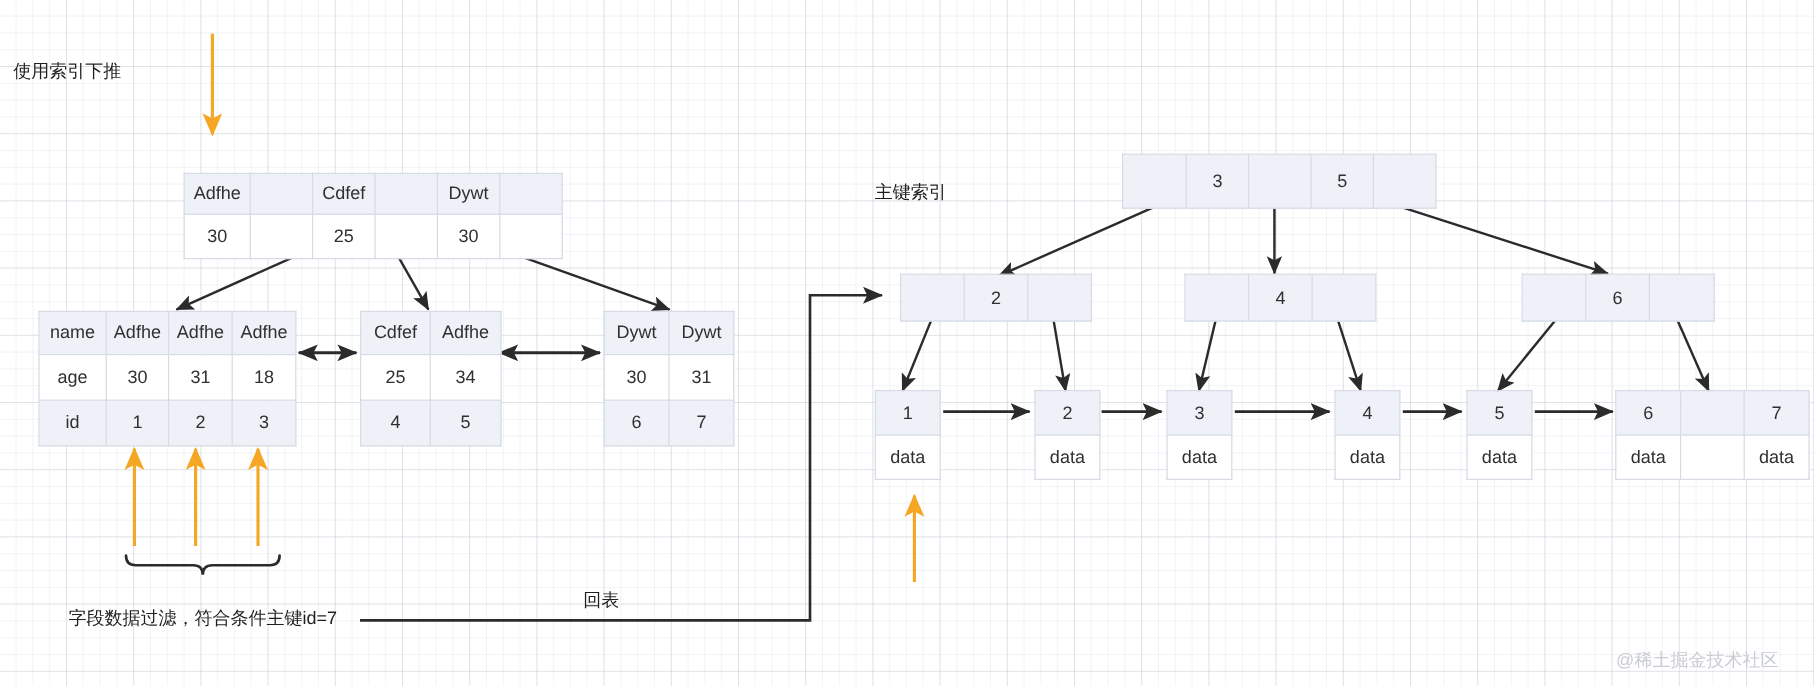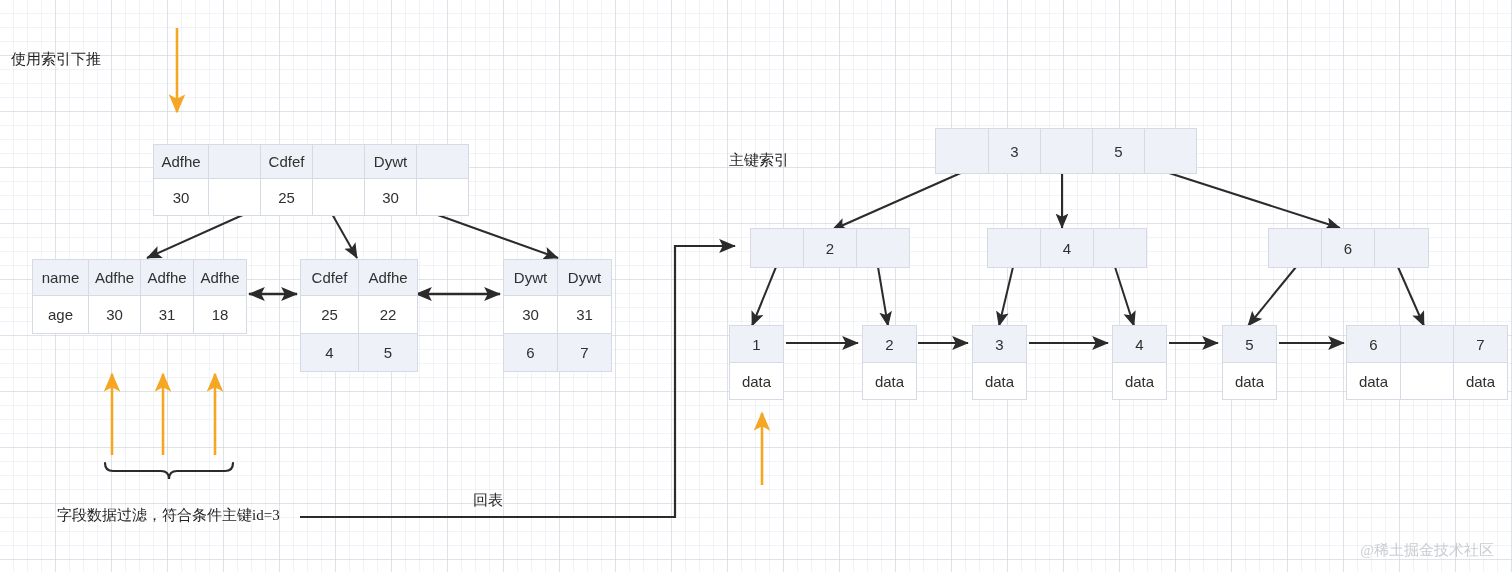--- a/index.html
+++ b/index.html
@@ -23,23 +23,23 @@
   #svg{position:absolute;left:0;top:0;width:1512px;height:572px;pointer-events:none;}
   .node{position:absolute;border-collapse:collapse;}
   .node td{
     border:1px solid #d5dae4;
     text-align:center;vertical-align:middle;
     font-size:15px;color:#303030;background:#ffffff;
     padding:0;
   }
   .node td.hd{background:#eef1f7;}
   .lbl{position:absolute;font-size:15px;color:#1f1f1f;white-space:nowrap;}
-  .cjk{font-family:Liberation Serif, serif;}
+  .cjk{font-family:Liberation Sans, sans-serif;}
   #watermark{
-    position:absolute;right:18px;bottom:12px;font-size:15px;color:#c9ccd2;
+    position:absolute;right:30px;bottom:12px;font-size:15px;color:#c9ccd2;
     white-space:nowrap;
   }
 </style>
 </head>
 <body>
 
 <div id="grid"></div>
 
 <svg id="svg" viewBox="0 0 1512 572">
   <defs>
@@ -109,22 +109,22 @@
     <line x1="786" y1="343" x2="858" y2="343" stroke="#2b2b2b" stroke-width="2.2" marker-end="url(#ah)"></line>
     <line x1="918" y1="343" x2="968" y2="343" stroke="#2b2b2b" stroke-width="2.2" marker-end="url(#ah)"></line>
     <line x1="1029" y1="343" x2="1108" y2="343" stroke="#2b2b2b" stroke-width="2.2" marker-end="url(#ah)"></line>
     <line x1="1169" y1="343" x2="1218" y2="343" stroke="#2b2b2b" stroke-width="2.2" marker-end="url(#ah)"></line>
     <line x1="1279" y1="343" x2="1344" y2="343" stroke="#2b2b2b" stroke-width="2.2" marker-end="url(#ah)"></line>
   </g>
 </svg>
 
 <div class="lbl cjk" style="left:11px;top:50px;">使用索引下推</div>
 <div class="lbl cjk" style="left:729px;top:151px;">主键索引</div>
-<div class="lbl cjk" style="left:57px;top:506px;">字段数据过滤，符合条件主键id=3</div>
-<div class="lbl cjk" style="left:473px;top:491px;">回表</div>
+<div class="lbl cjk" style="left:57px;top:506px;">字段数据过滤，符合条件主键id=7</div>
+<div class="lbl cjk" style="left:486px;top:491px;">回表</div>
 <div id="watermark" class="cjk">@稀土掘金技术社区</div>
 
 <table class="node" style="left:153px;top:144px;">
   <tbody>
       <tr>
     <td class="hd" style="width:54px;height:33px;">Adfhe</td>
     <td class="hd" style="width:51px;height:33px;"></td>
     <td class="hd" style="width:51px;height:33px;">Cdfef</td>
     <td class="hd" style="width:51px;height:33px;"></td>
     <td class="hd" style="width:51px;height:33px;">Dywt</td>
@@ -148,32 +148,38 @@
     <td class="hd" style="width:51px;height:35px;">Adfhe</td>
     <td class="hd" style="width:52px;height:35px;">Adfhe</td>
     <td class="hd" style="width:52px;height:35px;">Adfhe</td>
   </tr>
   <tr>
     <td style="height:37px;margin-top:16px;">age</td>
     <td style="height:37px;">30</td>
     <td style="height:37px;">31</td>
     <td style="height:37px;">18</td>
   </tr>
+  <tr>
+    <td class="hd" style="height:37px;">id</td>
+    <td class="hd" style="height:37px;">1</td>
+    <td class="hd" style="height:37px;">2</td>
+    <td class="hd" style="height:37px;">3</td>
+  </tr>
 </tbody>
   </table>
 
 <table class="node" style="left:300px;top:259px;">
   <tbody>
       <tr>
     <td class="hd" style="width:57px;height:35px;">Cdfef</td>
     <td class="hd" style="width:58px;height:35px;">Adfhe</td>
   </tr>
   <tr>
     <td style="height:37px;">25</td>
-    <td style="height:37px;">22</td>
+    <td style="height:37px;">34</td>
   </tr>
   <tr>
     <td class="hd" style="height:37px;">4</td>
     <td class="hd" style="height:37px;">5</td>
   </tr>
 </tbody>
   </table>
 
 <table class="node" style="left:503px;top:259px;">
   <tbody>

